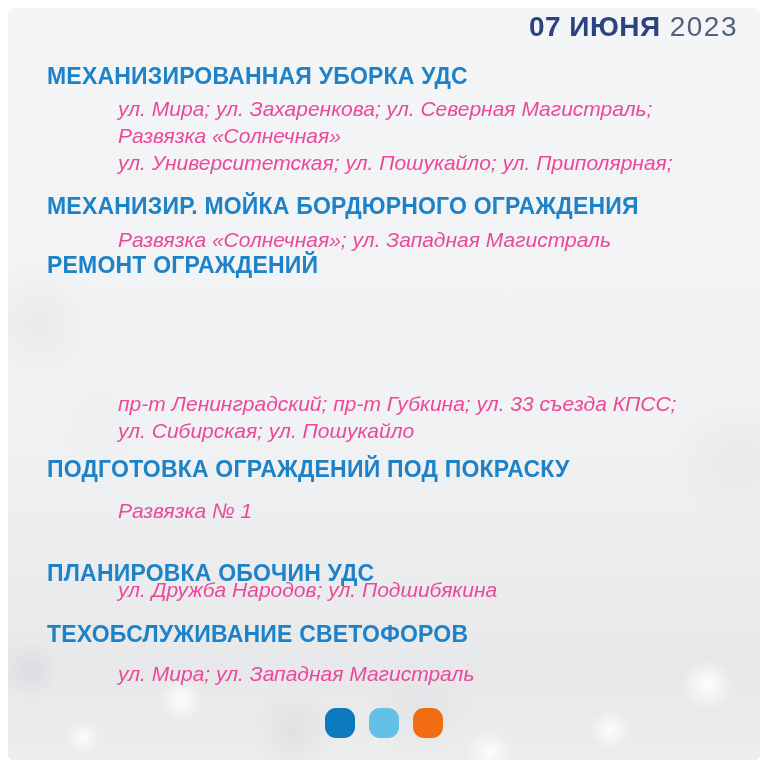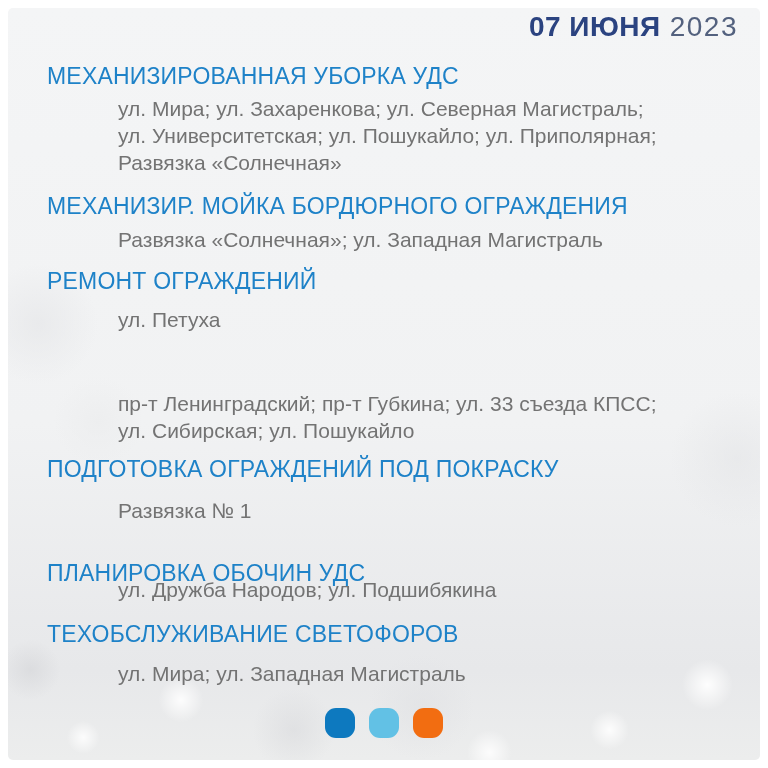--- a/index.html
+++ b/index.html
@@ -25,57 +25,55 @@
   }
   .date{
     position:absolute;top:11px;right:30px;
     font-size:28px;font-weight:bold;color:#2b4380;letter-spacing:.5px;
     white-space:nowrap;
     text-align:right;
   }
   .date .year{font-weight:normal;color:#53617e;margin-left:9px;letter-spacing:1.5px;}
   .section-title{
     position:absolute;left:47px;
-    font-size:23px;font-weight:normal;color:#1e82c8;
+    font-size:23px;font-weight:bold;color:#1e82c8;
     letter-spacing:.2px;white-space:nowrap;
   }
   .section-body{
     position:absolute;left:118px;
-    font-size:21px;color:#737373;line-height:27px;
+    font-size:21px;color:#ec4899;line-height:27px;
     white-space:nowrap;
+    font-style:italic;
   }
   .dots{position:absolute;left:325px;top:708px;display:flex;gap:14px;}
   .dot{width:30px;height:30px;border-radius:11px;}
 </style>
 </head>
 <body>
 
 <div class="page">
   <div class="photo"></div>
 
   <div class="date">
     <span>07 ИЮНЯ</span><span class="year">2023</span>
   </div>
 
   <div class="section-title" style="top:63px">МЕХАНИЗИРОВАННАЯ УБОРКА УДС</div>
   <div class="section-body" style="top:95px">
     <div>ул. Мира; ул. Захаренкова; ул. Северная Магистраль;</div>
+    <div>Развязка «Солнечная»</div>
     <div>ул. Университетская; ул. Пошукайло; ул. Приполярная;</div>
-    <div>Развязка «Солнечная»</div>
   </div>
 
   <div class="section-title" style="top:193px">МЕХАНИЗИР. МОЙКА БОРДЮРНОГО ОГРАЖДЕНИЯ</div>
   <div class="section-body" style="top:226px">
     <div>Развязка «Солнечная»; ул. Западная Магистраль</div>
   </div>
 
-  <div class="section-title" style="top:268px">РЕМОНТ ОГРАЖДЕНИЙ</div>
-  <div class="section-body" style="top:306px">
-    <div>ул. Петуха</div>
-  </div>
+  <div class="section-title" style="top:252px">РЕМОНТ ОГРАЖДЕНИЙ</div>
 
   <div class="section-body" style="top:390px">
     <div>пр-т Ленинградский; пр-т Губкина; ул. 33 съезда КПСС;</div>
     <div>ул. Сибирская; ул. Пошукайло</div>
   </div>
 
   <div class="section-title" style="top:456px">ПОДГОТОВКА ОГРАЖДЕНИЙ ПОД ПОКРАСКУ</div>
   <div class="section-body" style="top:497px">
     <div>Развязка № 1</div>
   </div>

